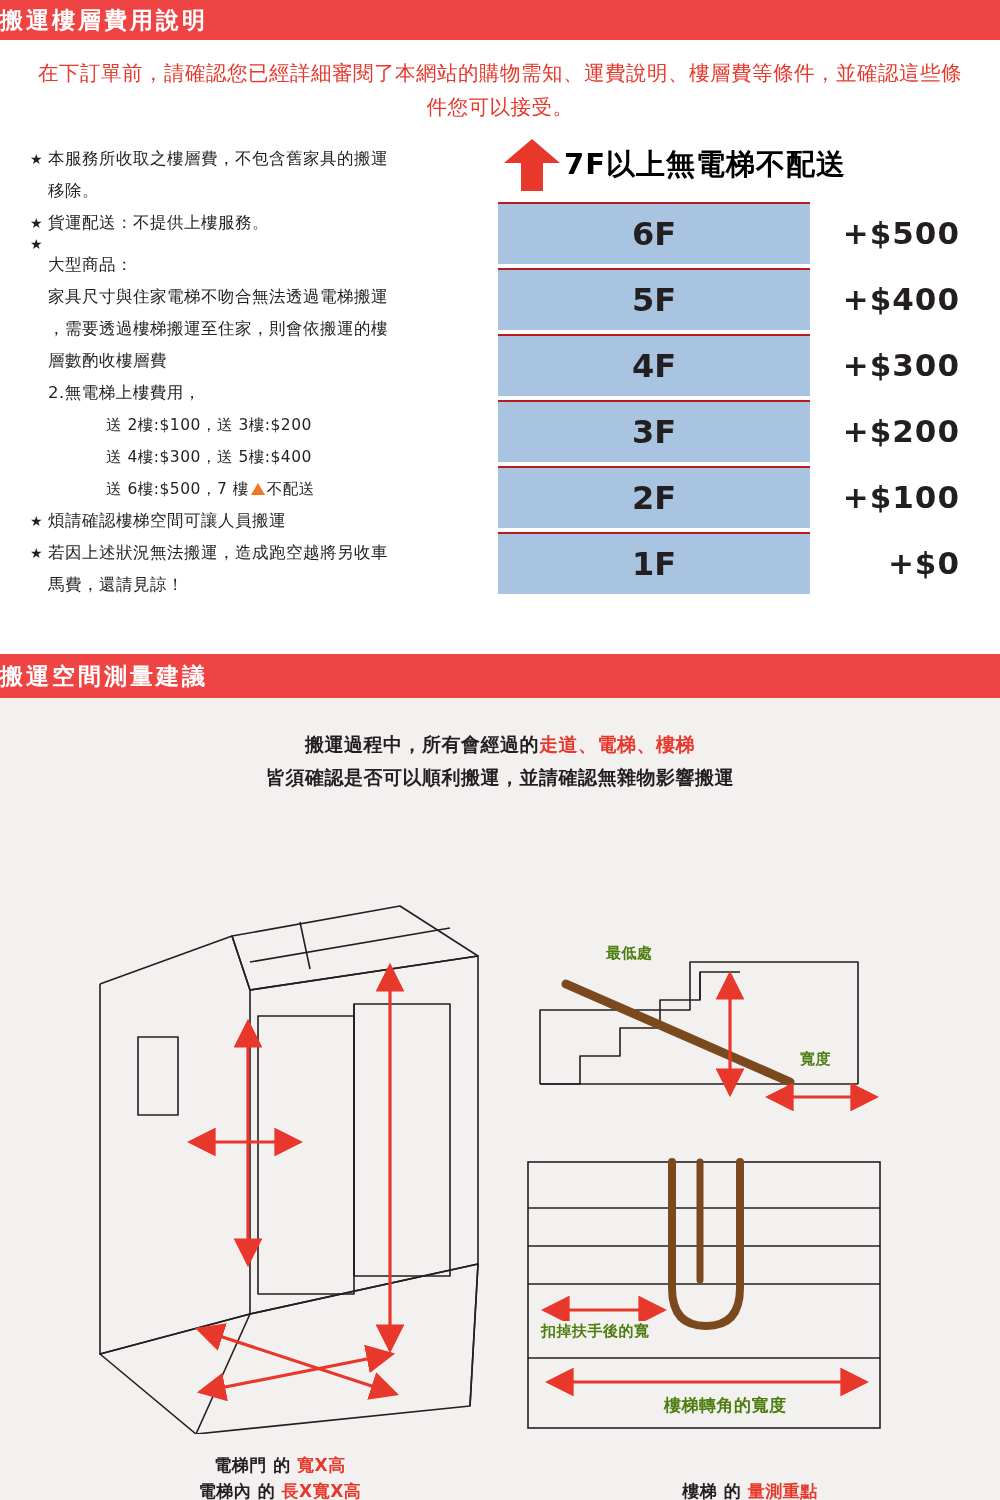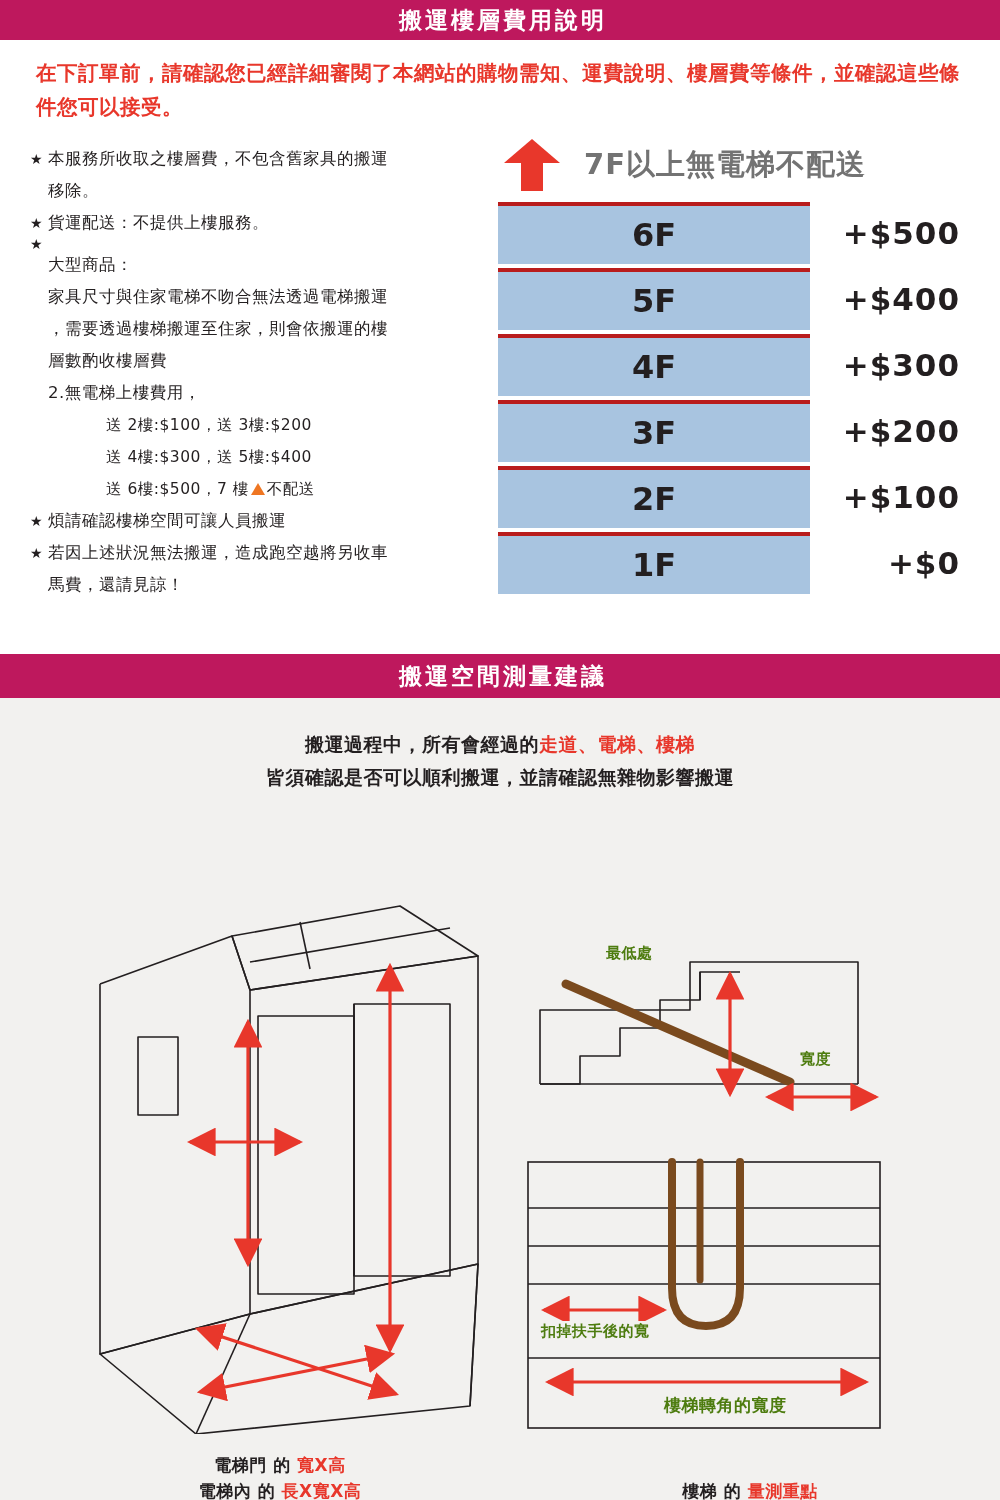--- a/index.html
+++ b/index.html
@@ -10,37 +10,37 @@
     background: #ffffff;
     font-family: "DejaVu Sans", "Liberation Sans", sans-serif;
     color: #231f20;
     position: relative;
     overflow: hidden;
   }
 
   
   .bar {
     width: 100%;
-    background: #be185d;
+    background: #ef4444;
     color: #ffffff;
-    text-align: center;
+    text-align: left;
     font-weight: bold;
     letter-spacing: 3px;
-    padding-left: 6px;
   }
   #bar-1 { height: 40px; line-height: 40px; font-size: 23px; }
   #bar-2 { height: 44px; line-height: 44px; font-size: 23px; }
 
   
   .intro {
     color: #e8372b;
     font-size: 20.5px;
     line-height: 34px;
+    text-align: center;
     padding: 16px 36px 10px 36px;
-    font-weight: bold;
+    font-weight: normal;
     letter-spacing: 0.5px;
   }
 
   
   #section1 {
     position: relative;
     height: 520px;
   }
 
   
@@ -109,38 +109,38 @@
   .up-arrow:after {
     content: "";
     position: absolute;
     left: 0; top: 0;
     width: 0; height: 0;
     border-left: 28px solid transparent;
     border-right: 28px solid transparent;
     border-bottom: 24px solid #e8372b;
   }
   #no-deliver {
-    color: #737373;
+    color: #000000;
     font-size: 29px;
     font-weight: bold;
     letter-spacing: 1px;
-    margin-left: 24px;
+    margin-left: 4px;
     white-space: nowrap;
   }
 
   .floor-row {
     display: flex;
     align-items: center;
     height: 66px;
   }
   .floor-box {
     width: 312px;
     height: 62px;
     background: #a8c4e0;
-    border-top: 4px solid #b91c1c;
+    border-top: 2px solid #b91c1c;
     color: #231f20;
     font-size: 32px;
     font-weight: bold;
     display: flex;
     align-items: center;
     justify-content: center;
     font-family: "DejaVu Sans", "Liberation Sans", sans-serif;
   }
   .floor-row:first-of-type .floor-box { border-top: none; }
   .floor-price {

